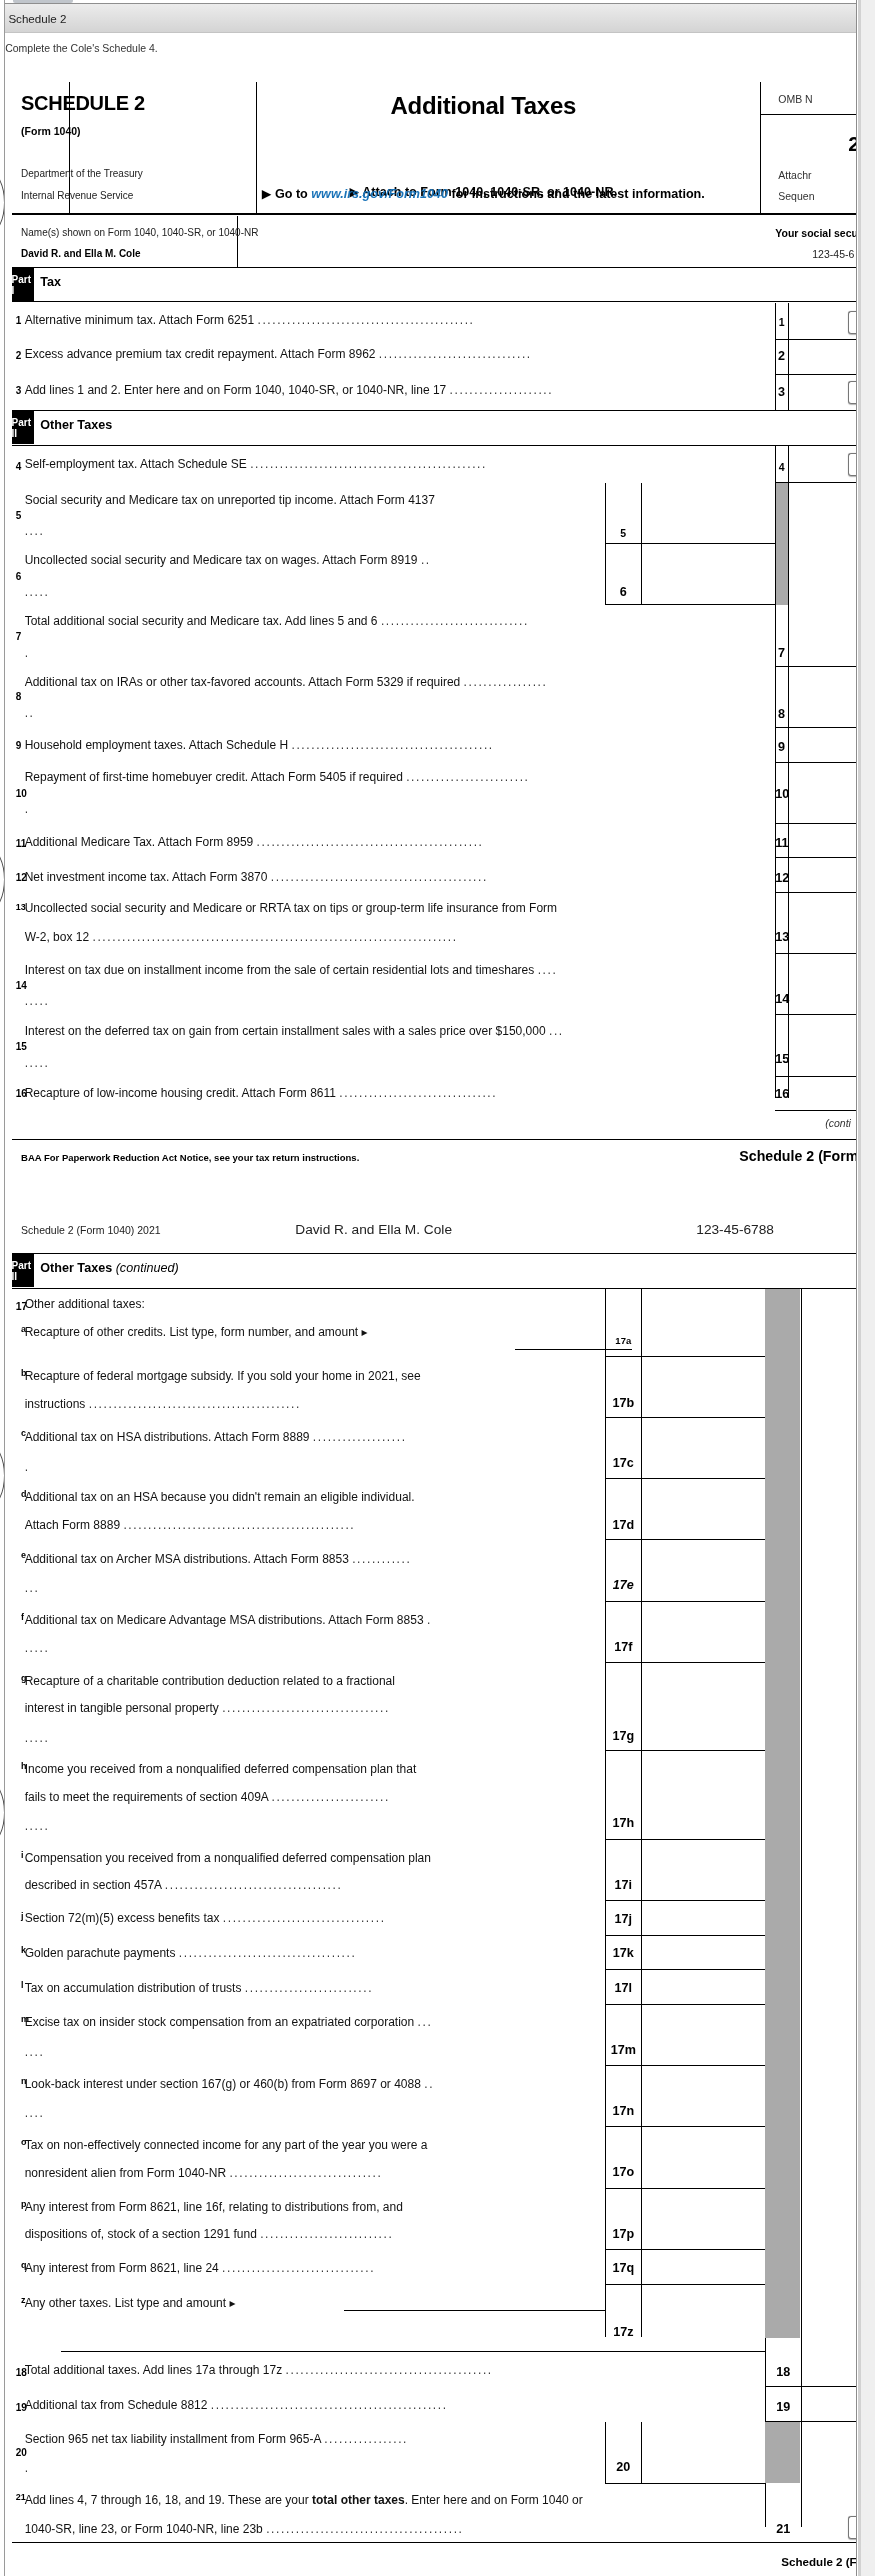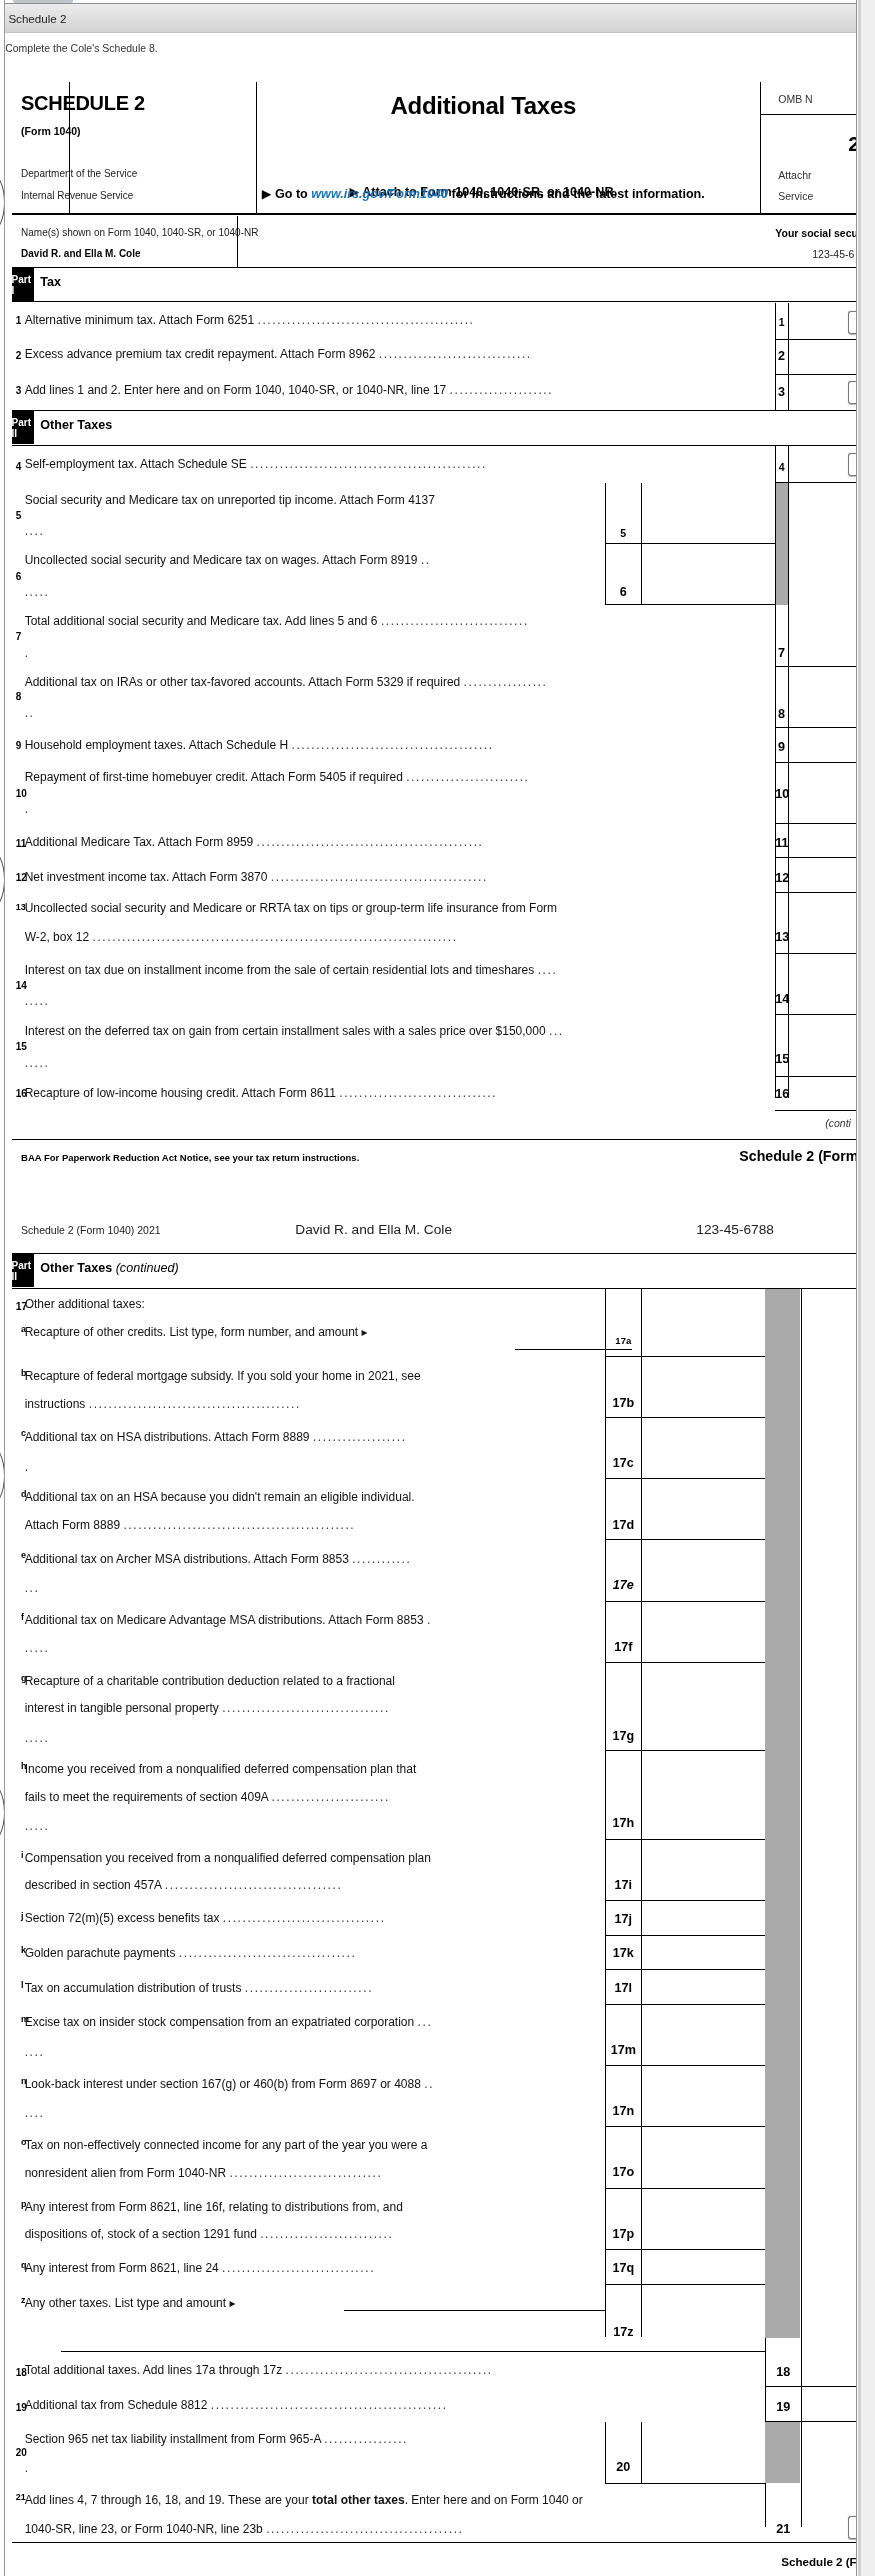--- a/index.html
+++ b/index.html
@@ -79,40 +79,40 @@
 <div class="left-circle" style="top:848px;"></div>
 <div class="left-circle" style="top:1444px;"></div>
 <div class="left-circle" style="top:1781px;"></div>
 
 <div class="frame">
   <div class="top-tab"></div>
   <div class="top-rule"></div>
   <div class="titlebar">
     <span>Schedule 2</span>
   </div>
-  <div class="instructions">Complete the Cole's Schedule 8.</div>
+  <div class="instructions">Complete the Cole's Schedule 4.</div>
 
   <div class="form">
 
     <div class="vline" style="left:63px; top:82px; height:132px;"></div>
     <div class="vline" style="left:250px; top:82px; height:132px;"></div>
     <div class="vline" style="left:754px; top:82px; height:132px;"></div>
     <div class="hline thin" style="left:755px; top:114px; width:105px;"></div>
 
     <div class="abs hdr-sched">SCHEDULE 2</div>
     <div class="abs hdr-form">(Form 1040)</div>
-    <div class="abs hdr-dept">Department of the Service</div>
+    <div class="abs hdr-dept">Department of the Treasury</div>
     <div class="abs hdr-irs">Internal Revenue Service</div>
     <div class="abs hdr-title">Additional Taxes</div>
     <div class="abs hdr-attach">▶ Attach to Form 1040, 1040-SR, or 1040-NR.</div>
     <div class="abs hdr-goto"><span>▶ Go to </span><span class="link">www.irs.gov/Form1040</span><span> for instructions and the latest information.</span></div>
     <div class="abs hdr-omb">OMB N</div>
     <div class="abs hdr-year">2</div>
     <div class="abs hdr-attachseq">Attachr</div>
-    <div class="abs hdr-seq">Service</div>
+    <div class="abs hdr-seq">Sequen</div>
 
     <div class="hline thick" style="left:5.3px; top:213px; width:859px;"></div>
     <div class="vline" style="left:231px; top:216px; height:51px;"></div>
     <div class="abs names-label">Name(s) shown on Form 1040, 1040-SR, or 1040-NR</div>
     <div class="abs names-value">David R. and Ella M. Cole</div>
     <div class="abs ssn-label">Your social secu</div>
     <div class="abs ssn-value">123-45-6</div>
     <div class="hline" style="left:5.3px; top:267px; width:859px;"></div>
 
     <div class="part-badge" style="top:268px; height:33px;">Part I</div>

